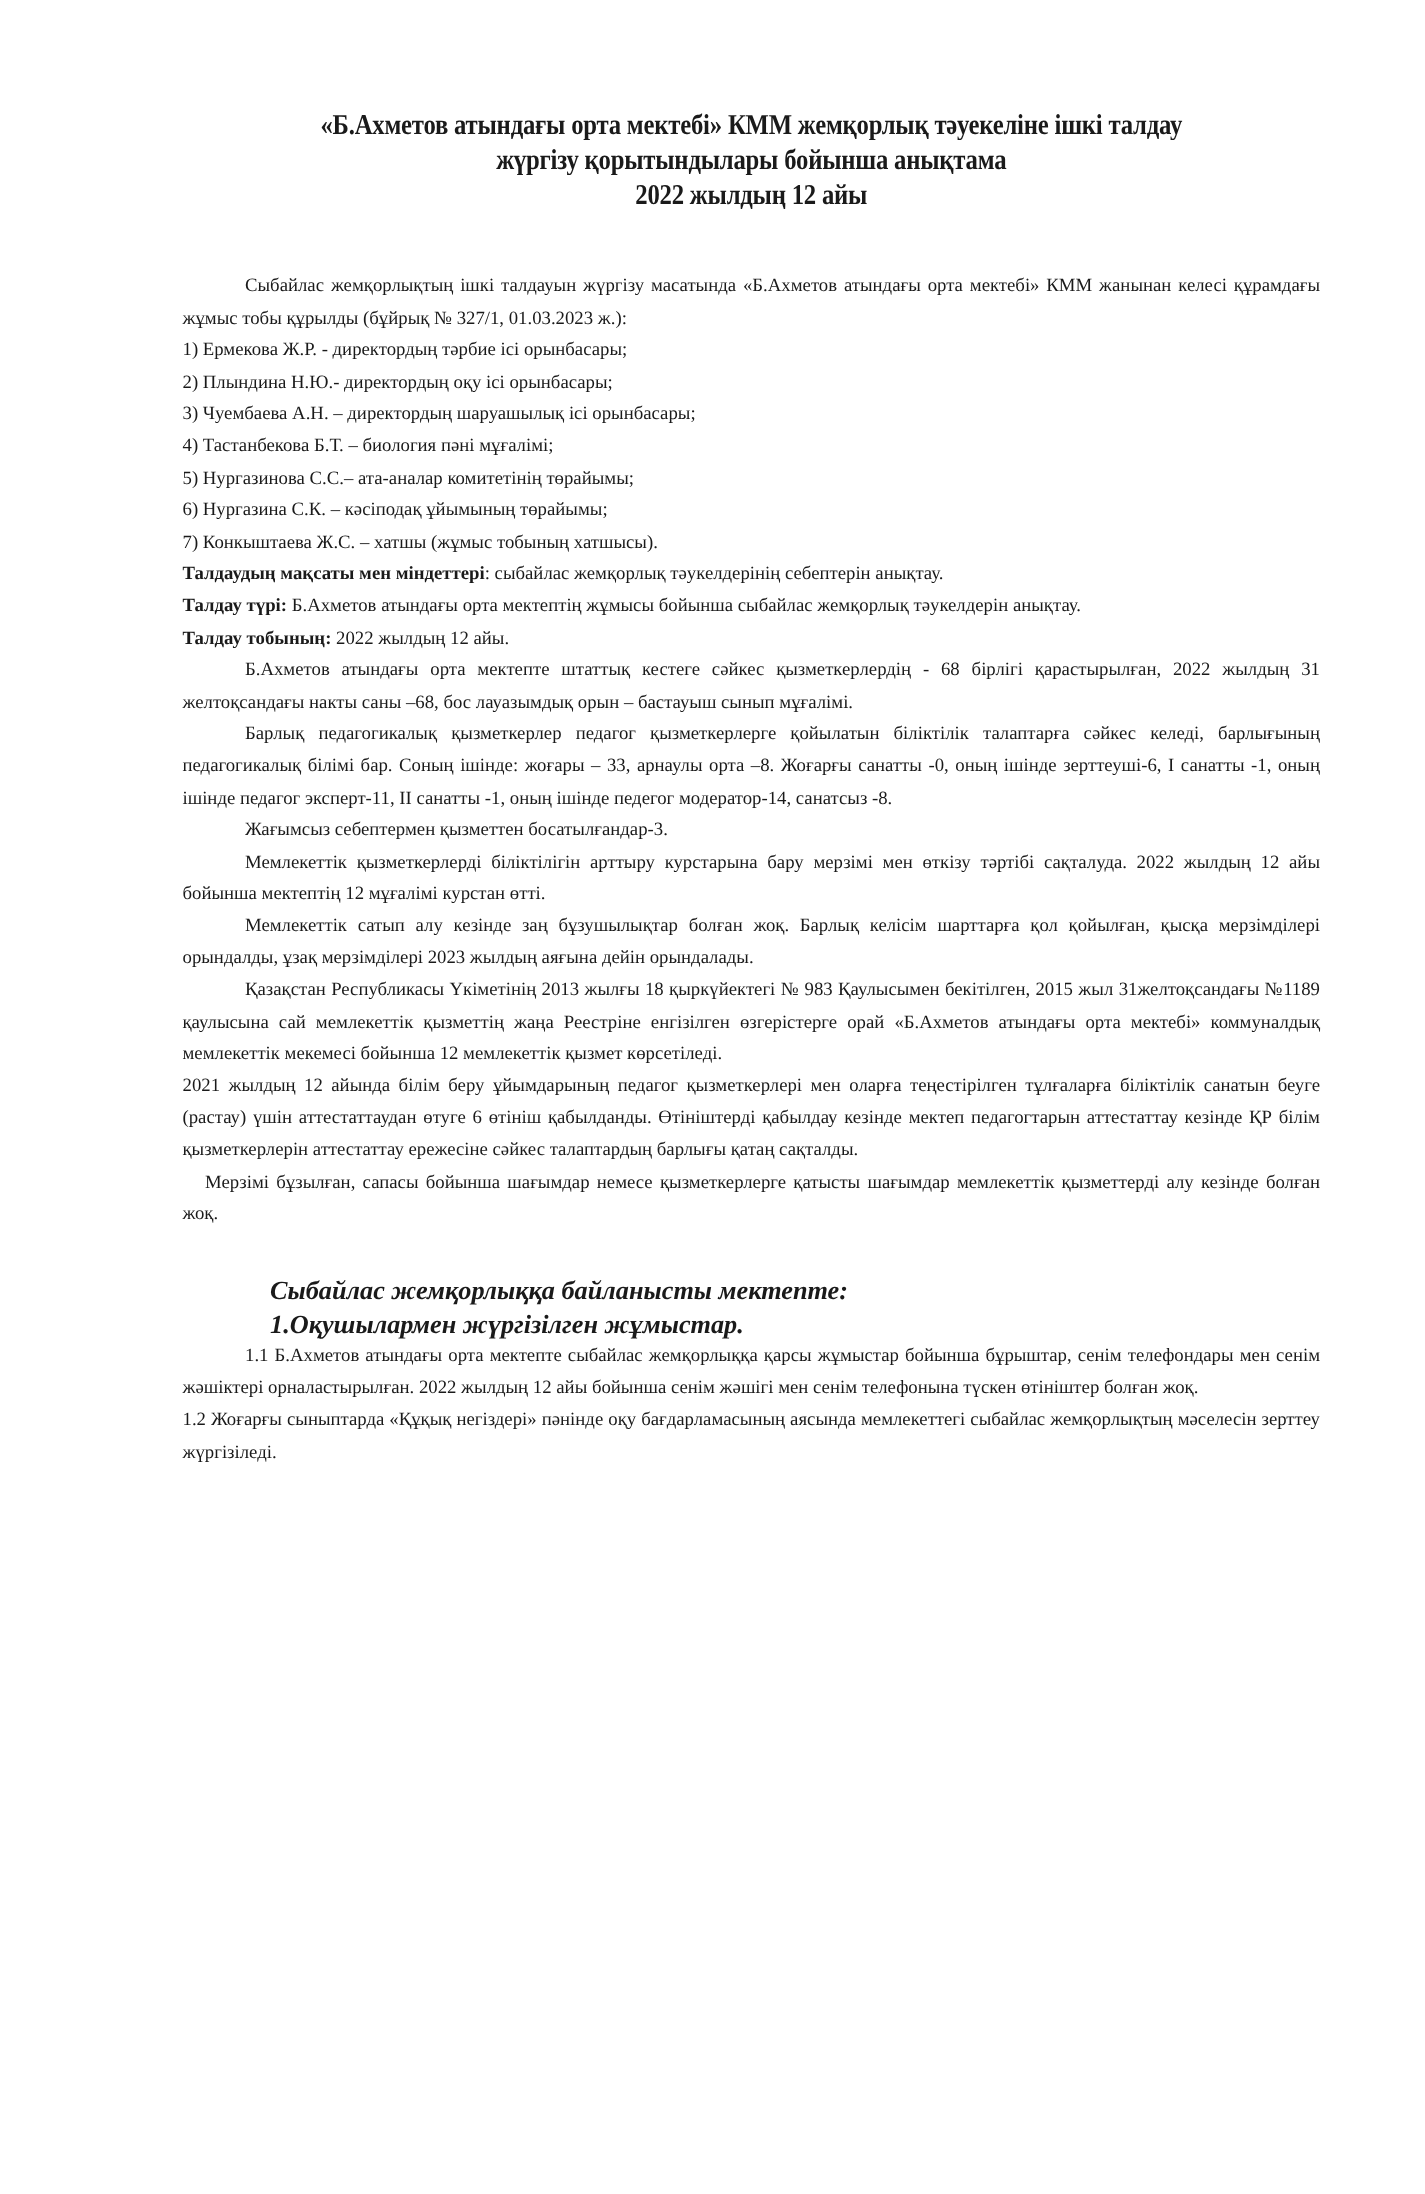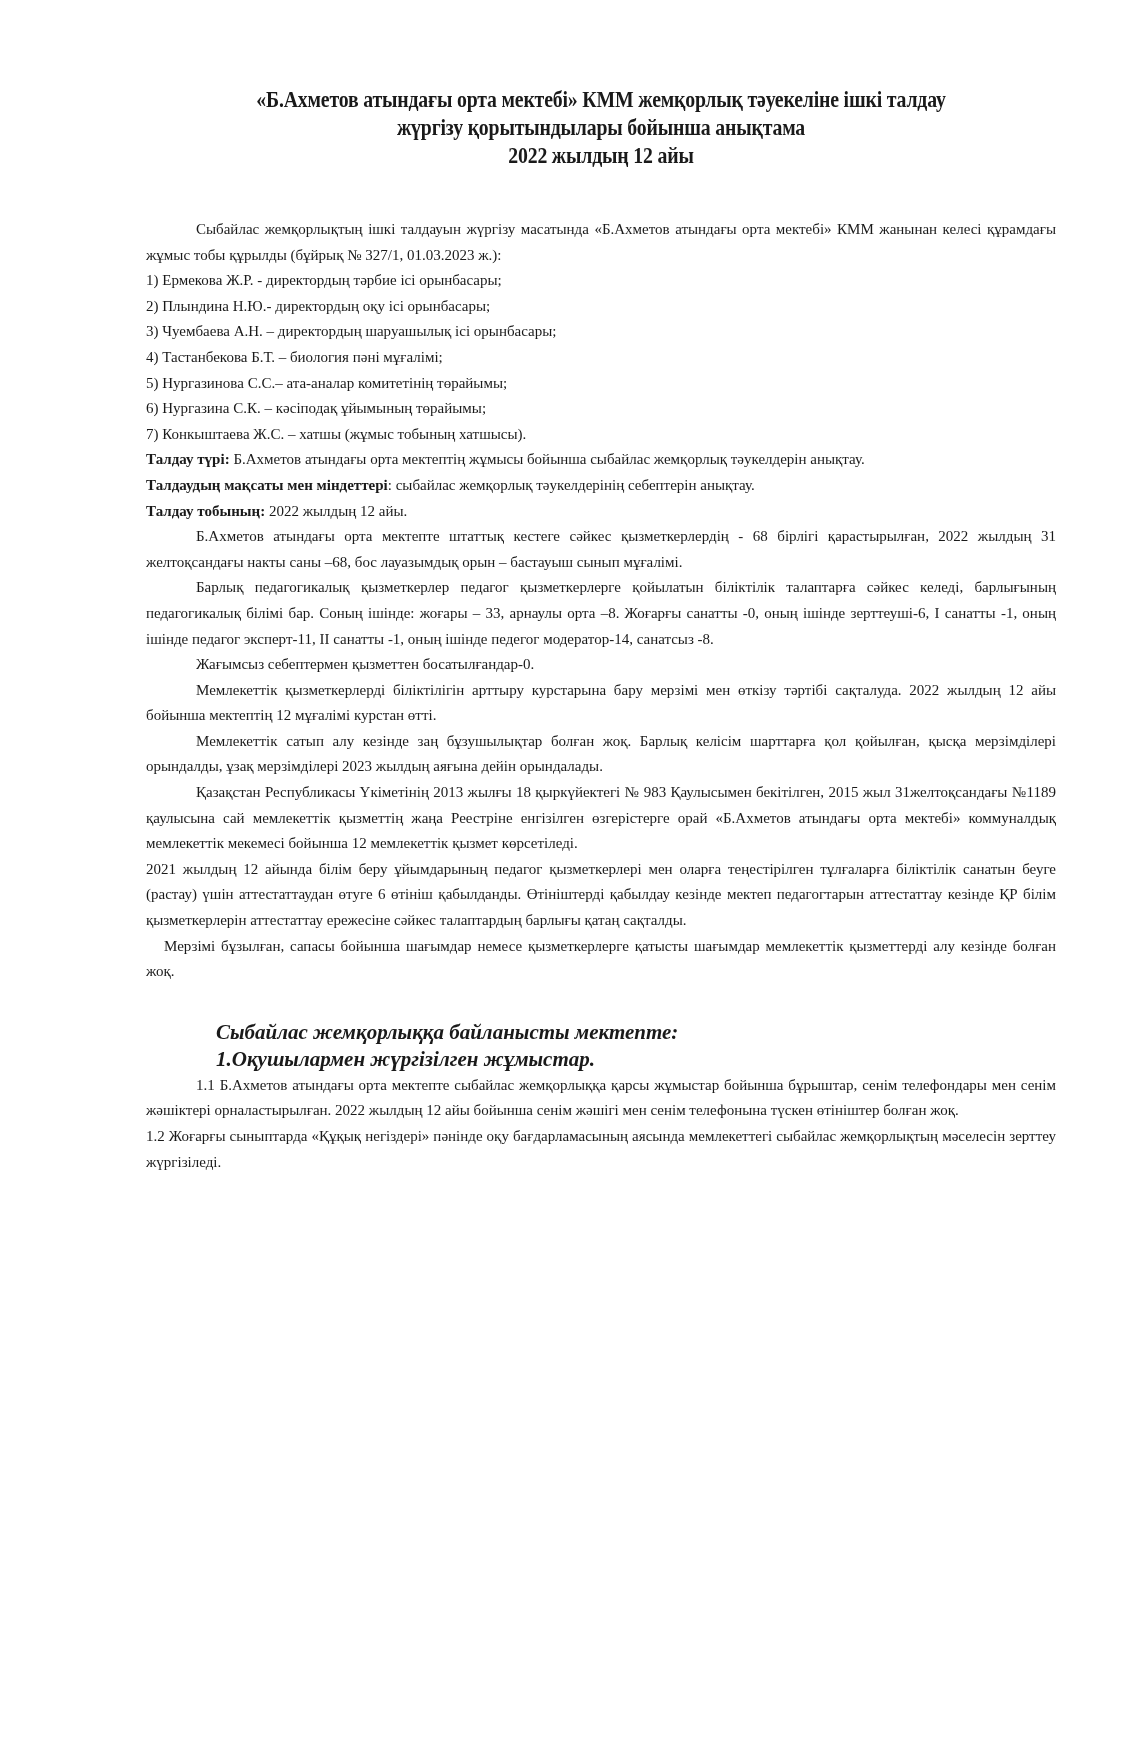--- a/index.html
+++ b/index.html
@@ -83,29 +83,29 @@
   <div>
     <p class="list-item">1)   Ермекова Ж.Р.  -  директордың тәрбие ісі орынбасары;</p>
     <p class="list-item">2) Плындина Н.Ю.- директордың оқу ісі орынбасары;</p>
     <p class="list-item">3)  Чуембаева А.Н. – директордың шаруашылық ісі орынбасары;</p>
     <p class="list-item">4) Тастанбекова Б.Т.  – биология пәні мұғалімі;</p>
     <p class="list-item">5)  Нургазинова С.С.– ата-аналар комитетінің төрайымы;</p>
     <p class="list-item">6)  Нургазина С.К. – кәсіподақ ұйымының төрайымы;</p>
     <p class="list-item">7)  Конкыштаева Ж.С. – хатшы (жұмыс тобының хатшысы).</p>
   </div>
 
+  <p class="txt"><span class="b">Талдаудың мақсаты мен міндеттері</span><span>: сыбайлас жемқорлық тәукелдерінің себептерін анықтау.</span></p>
+
   <p class="txt"><span class="b">Талдау түрі:</span><span> Б.Ахметов атындағы орта мектептің жұмысы бойынша сыбайлас жемқорлық тәукелдерін анықтау.</span></p>
-
-  <p class="txt"><span class="b">Талдаудың мақсаты мен міндеттері</span><span>: сыбайлас жемқорлық тәукелдерінің себептерін анықтау.</span></p>
 
   <p class="txt"><span class="b">Талдау тобының:</span><span> 2022 жылдың 12 айы.</span></p>
 
   <p class="txt indent">Б.Ахметов атындағы орта мектепте штаттық кестеге сәйкес қызметкерлердің - 68 бірлігі қарастырылған,  2022 жылдың 31 желтоқсандағы накты саны –68, бос лауазымдық орын – бастауыш сынып мұғалімі.</p>
   <p class="txt indent">Барлық педагогикалық қызметкерлер педагог қызметкерлерге қойылатын біліктілік талаптарға сәйкес келеді, барлығының педагогикалық білімі бар. Соның ішінде: жоғары – 33, арнаулы орта –8. Жоғарғы санатты -0, оның ішінде зерттеуші-6, I санатты -1, оның ішінде педагог эксперт-11,  II санатты -1, оның ішінде педегог модератор-14, санатсыз -8.</p>
-  <p class="txt indent">Жағымсыз себептермен қызметтен босатылғандар-0.</p>
+  <p class="txt indent">Жағымсыз себептермен қызметтен босатылғандар-3.</p>
   <p class="txt indent">Мемлекеттік қызметкерлерді біліктілігін арттыру курстарына бару мерзімі мен өткізу тәртібі сақталуда. 2022 жылдың 12 айы бойынша мектептің 12 мұғалімі курстан өтті.</p>
   <p class="txt indent">Мемлекеттік сатып алу кезінде заң бұзушылықтар болған жоқ. Барлық келісім шарттарға қол қойылған, қысқа мерзімділері орындалды, ұзақ мерзімділері 2023 жылдың аяғына дейін орындалады.</p>
   <p class="txt indent">Қазақстан Республикасы Үкіметінің 2013 жылғы 18 қыркүйектегі № 983 Қаулысымен бекітілген, 2015 жыл 31желтоқсандағы №1189 қаулысына сай мемлекеттік қызметтің жаңа Реестріне енгізілген өзгерістерге орай «Б.Ахметов атындағы орта мектебі» коммуналдық мемлекеттік мекемесі бойынша 12 мемлекеттік қызмет көрсетіледі.</p>
 
   <p class="txt">2021 жылдың 12 айында білім беру ұйымдарының педагог қызметкерлері мен оларға теңестірілген тұлғаларға біліктілік санатын беуге (растау) үшін аттестаттаудан өтуге  6 өтініш қабылданды. Өтініштерді қабылдау кезінде мектеп педагогтарын аттестаттау кезінде ҚР білім қызметкерлерін аттестаттау ережесіне сәйкес талаптардың барлығы қатаң сақталды.</p>
   <p class="txt indent-small">Мерзімі бұзылған, сапасы бойынша шағымдар немесе қызметкерлерге қатысты шағымдар мемлекеттік қызметтерді алу кезінде болған жоқ.</p>
 
   <div class="gap-big"></div>
 
   <p class="sec-head">Сыбайлас жемқорлыққа байланысты мектепте:</p>

